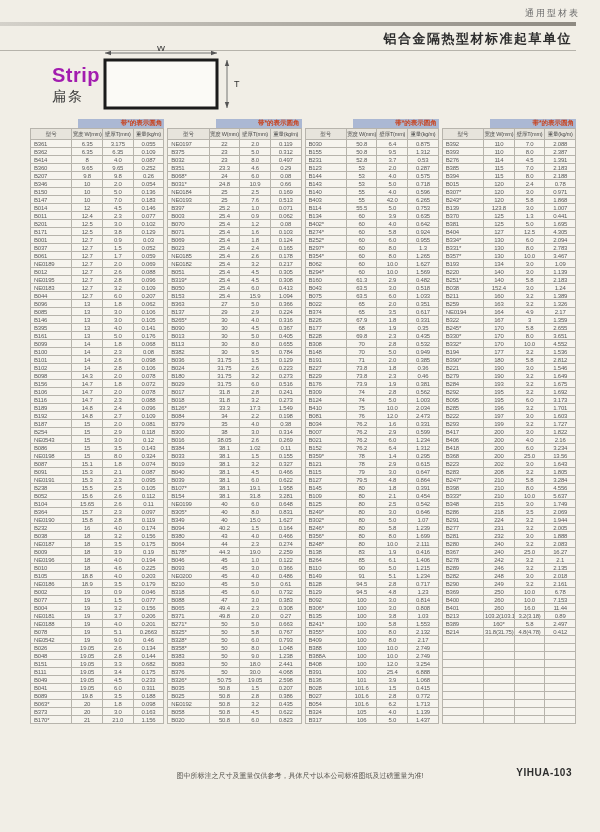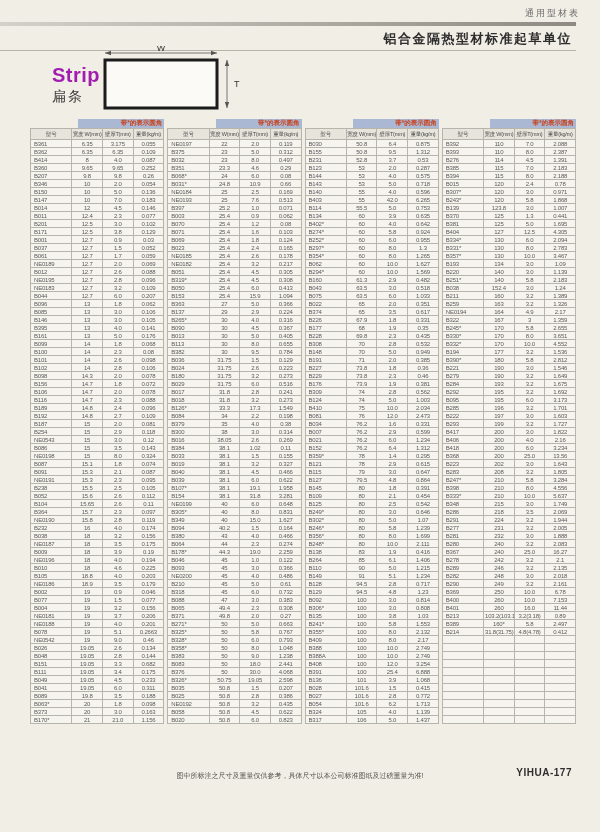--- a/index.html
+++ b/index.html
@@ -1922,13 +1922,13 @@
             <td></td>
             <td></td>
             <td></td>
           </tr>
         </tbody>
     </table>
   </div>
 </div>
 
 <div class="foot-note">图中所标注之尺寸及重量仅供参考，具体尺寸以本公司标准图纸及过磅重量为准!</div>
-<div class="page-code">YIHUA-177</div>
+<div class="page-code">YIHUA-103</div>
 
 </body></html>

